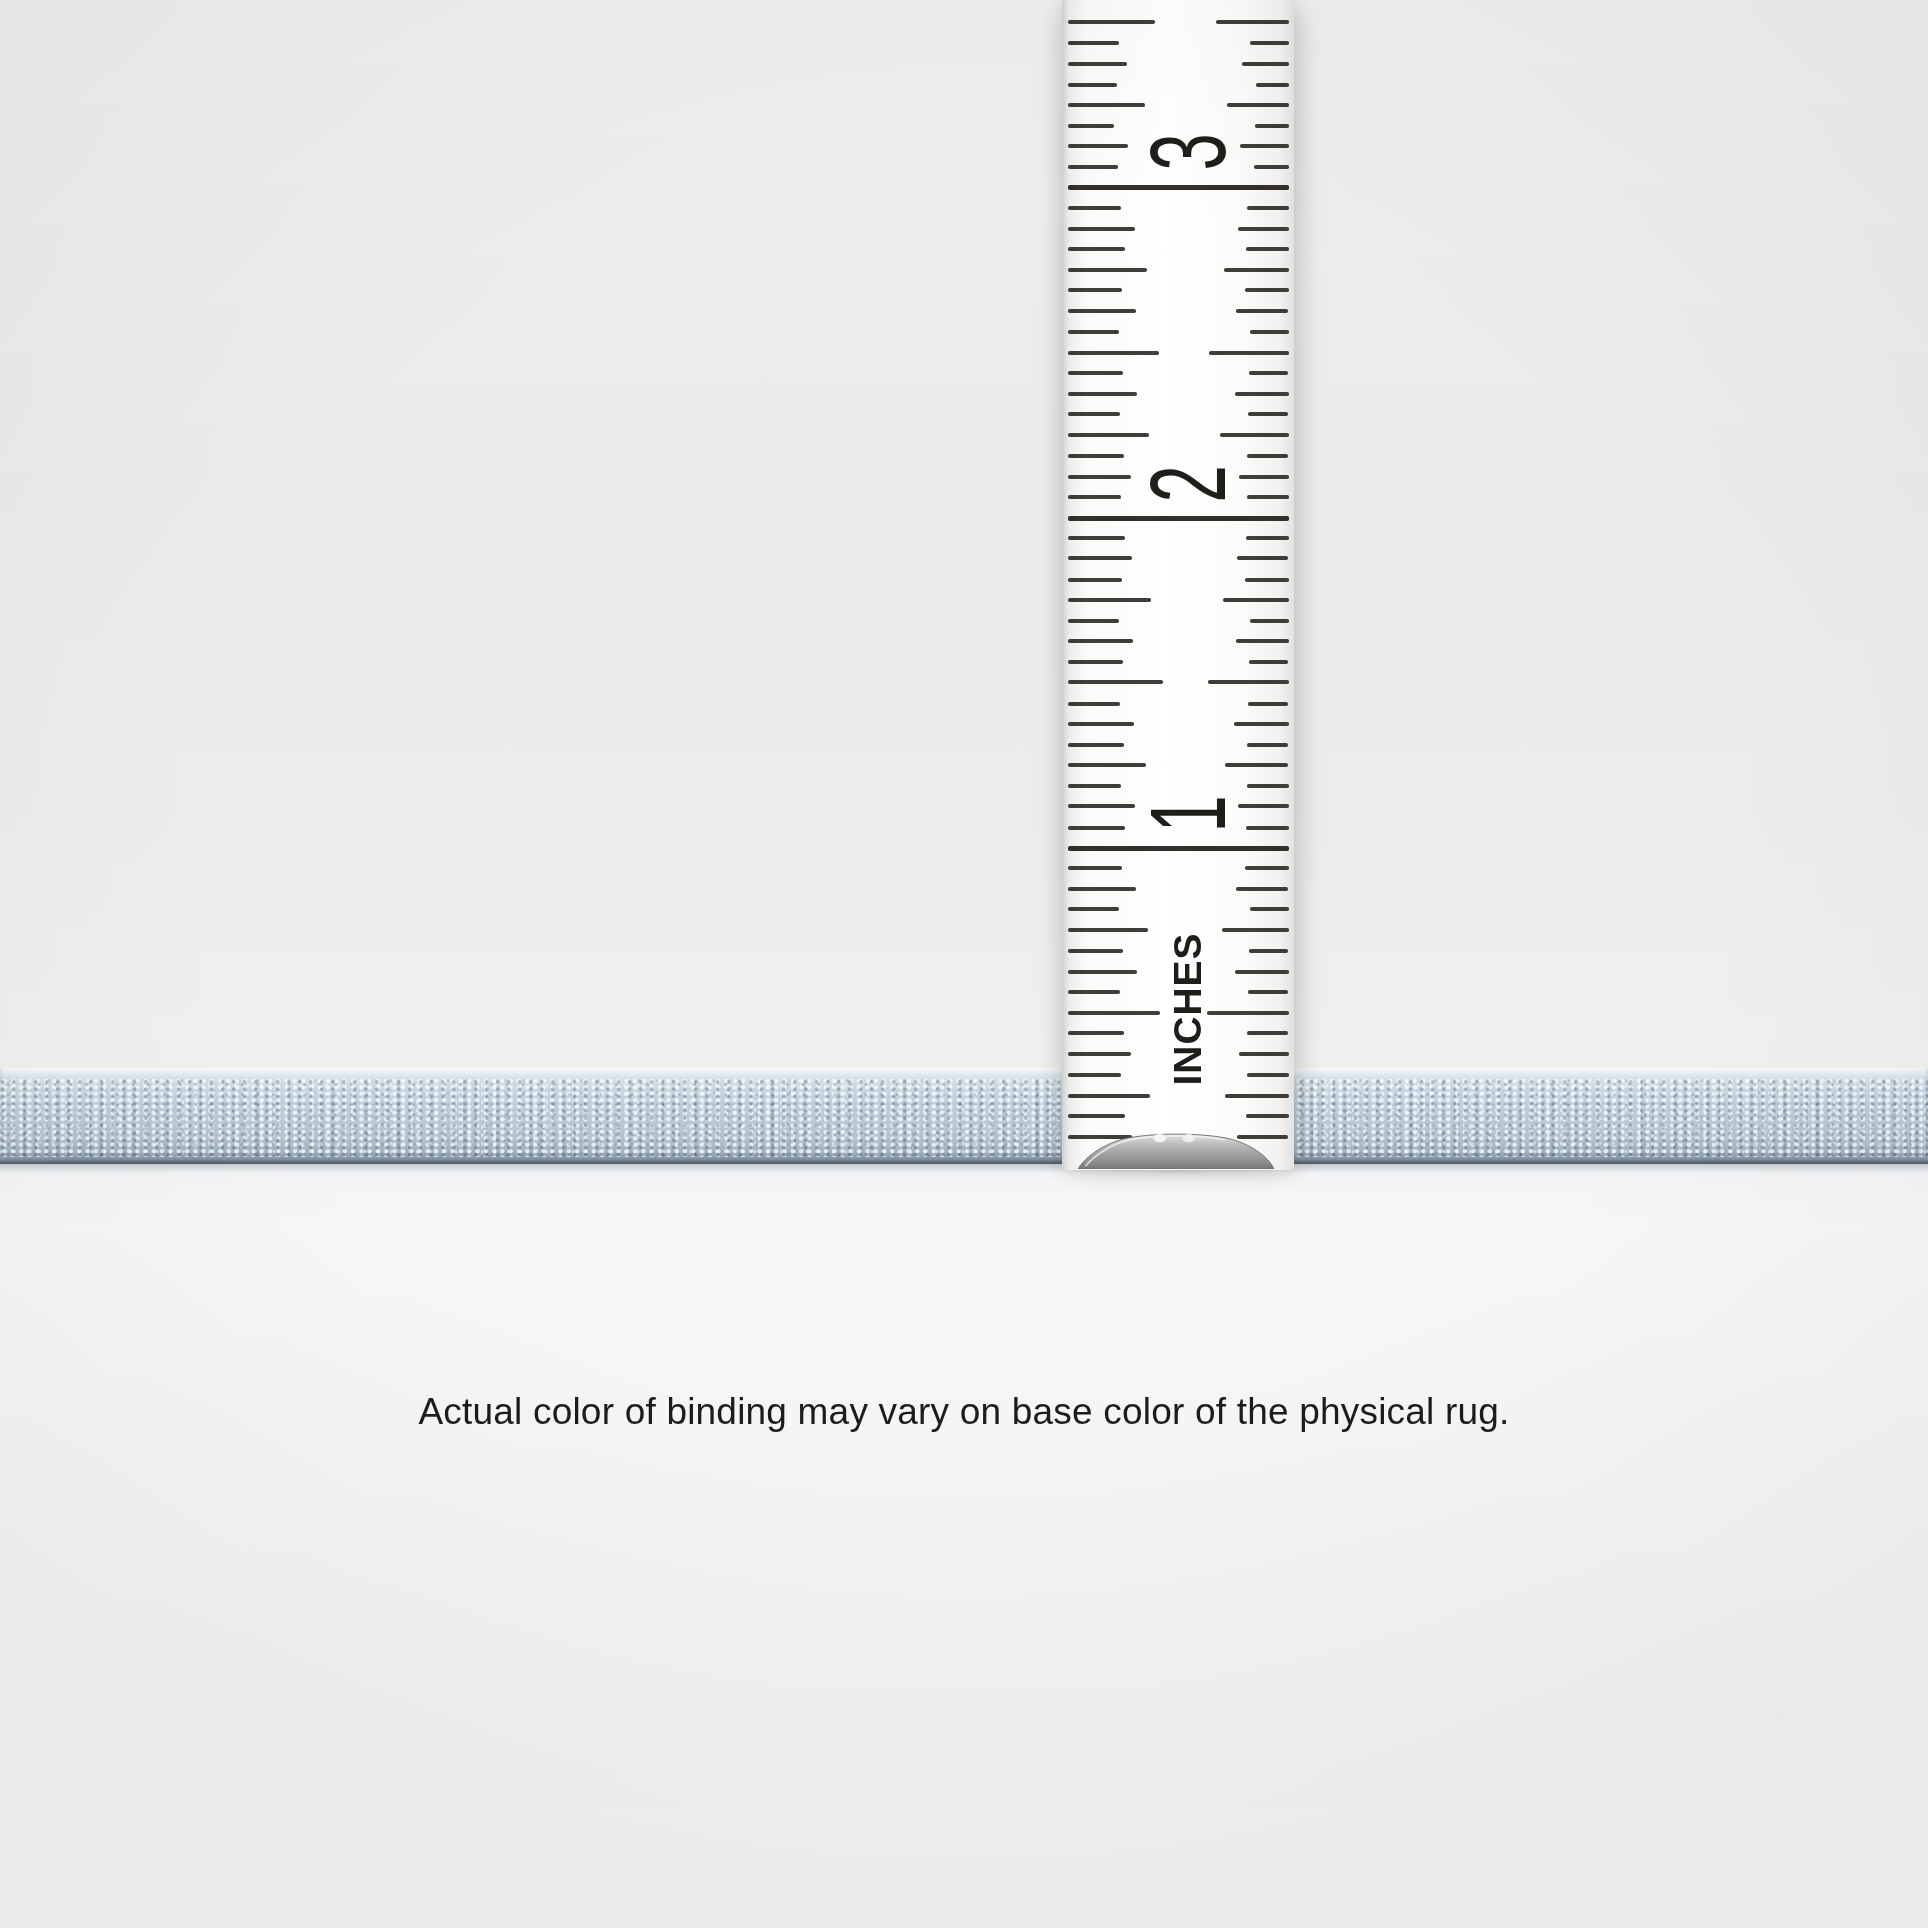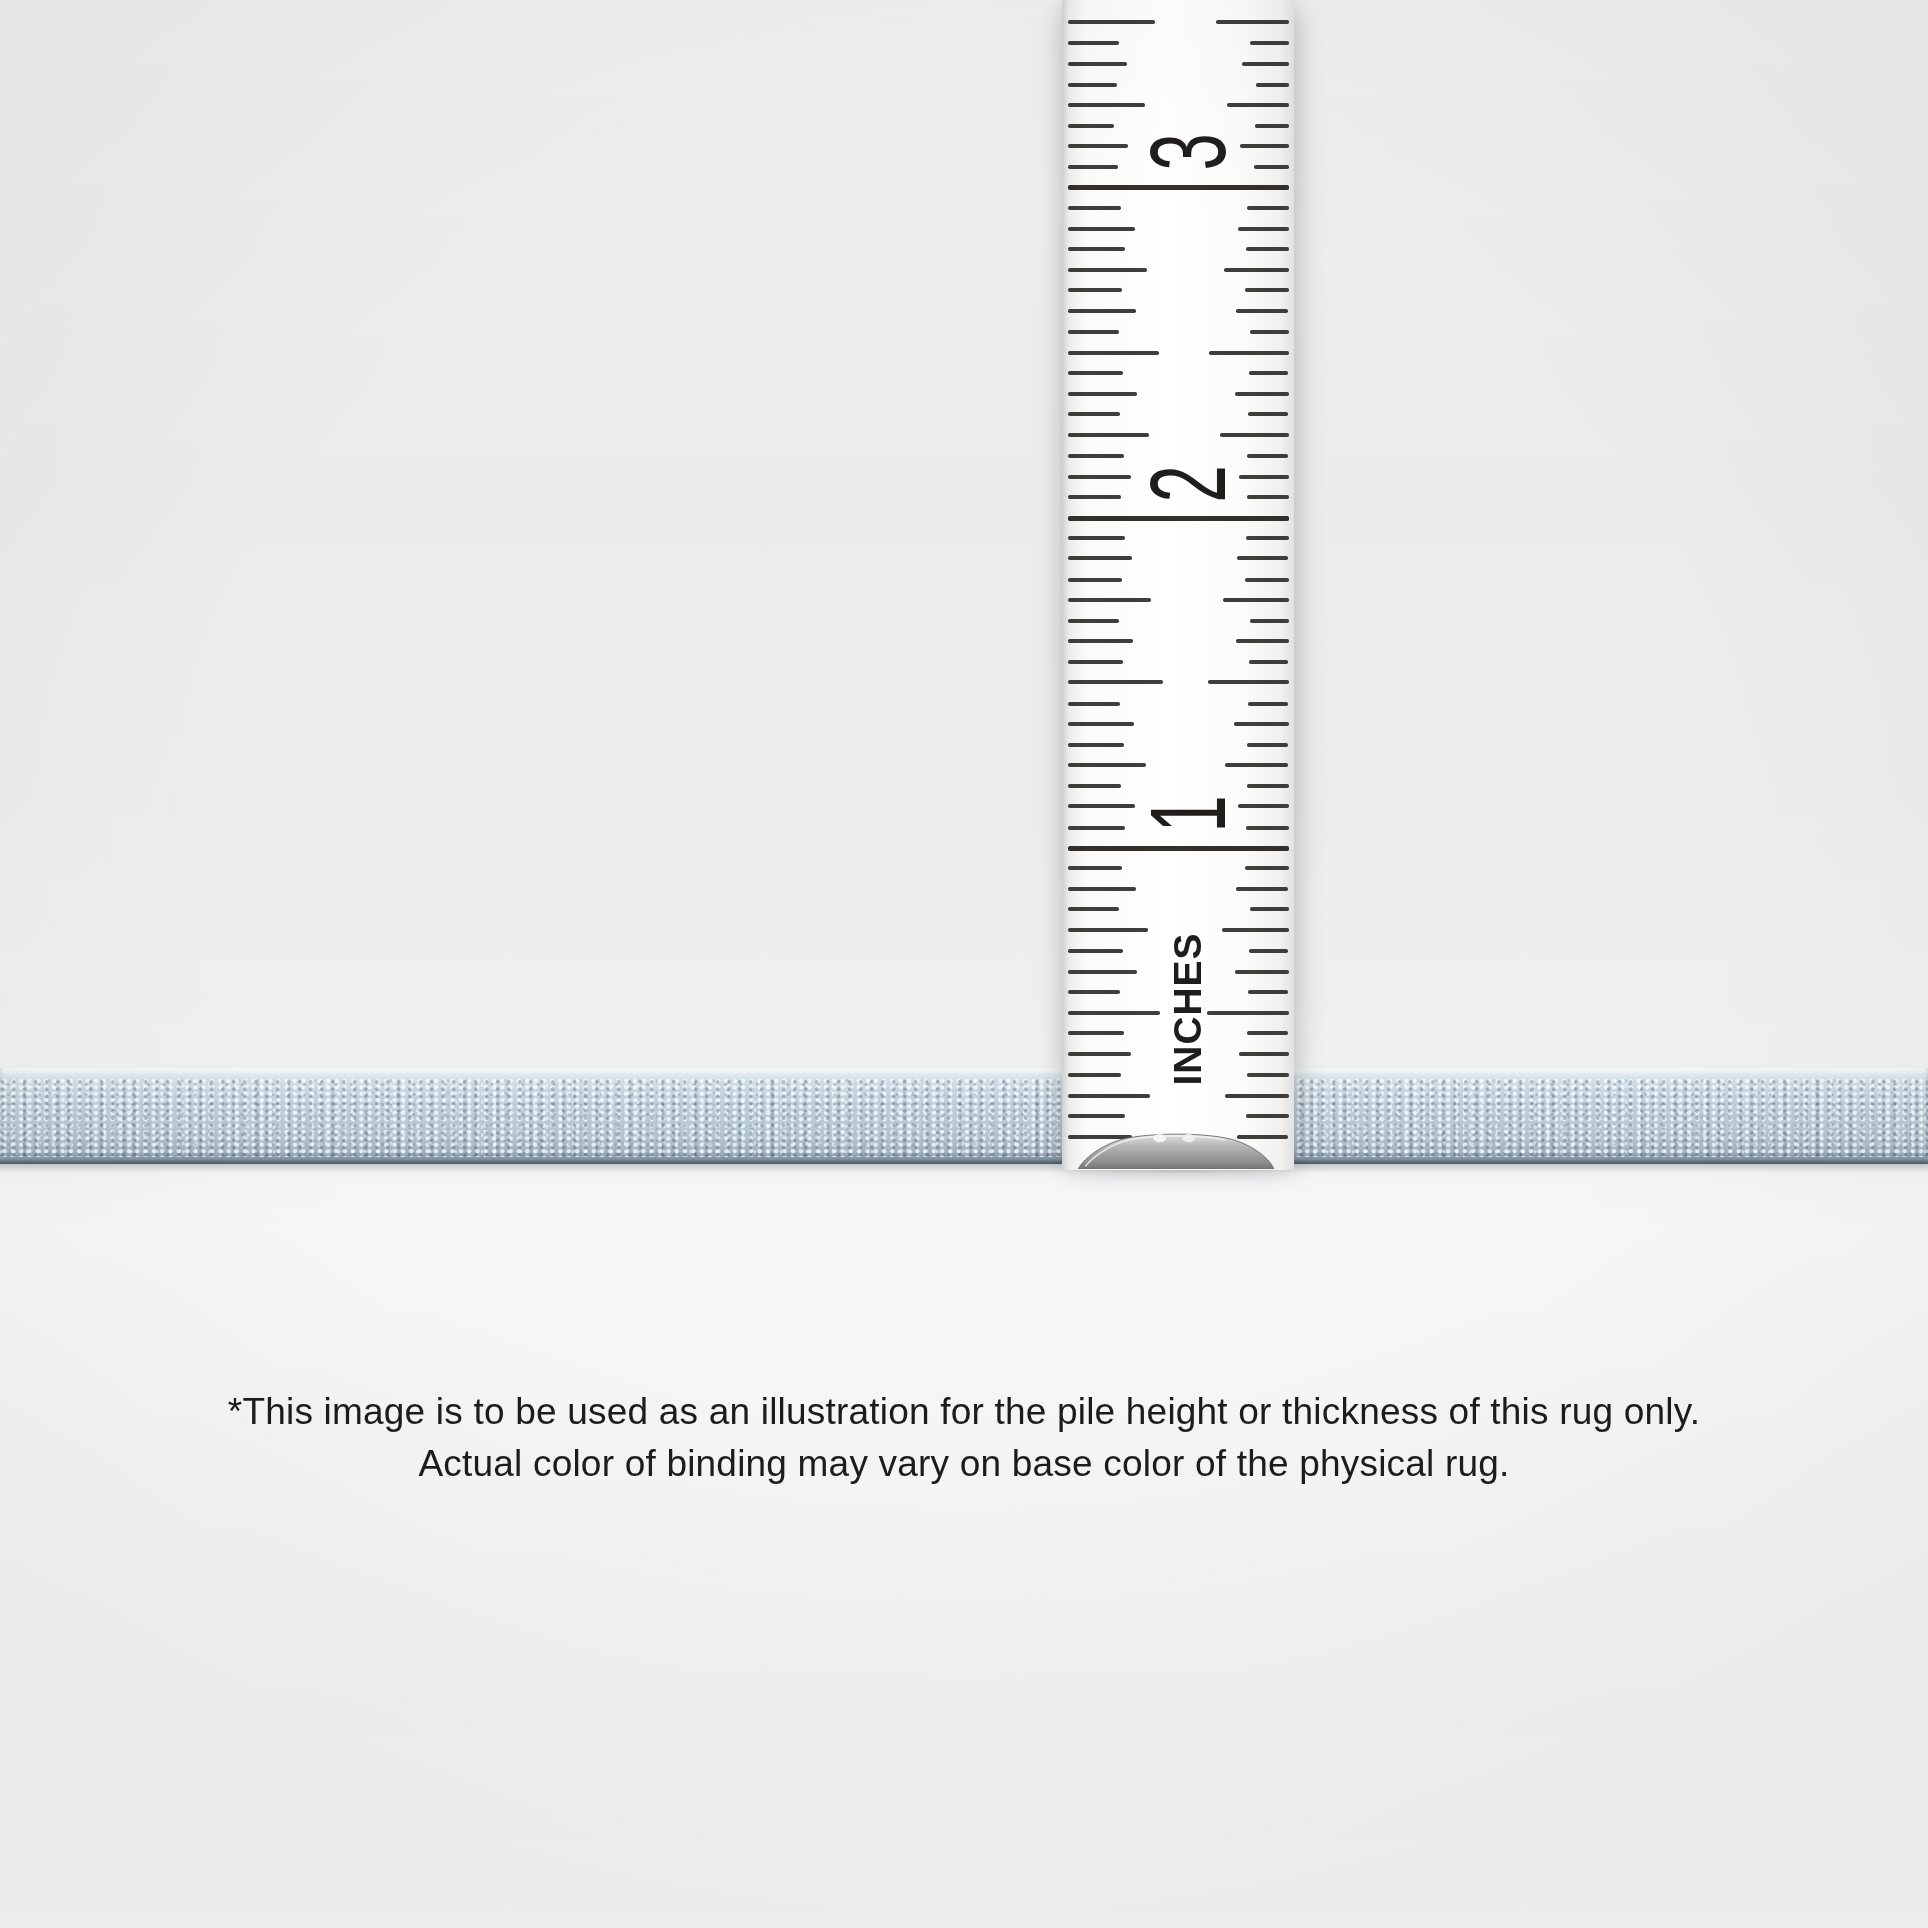--- a/index.html
+++ b/index.html
@@ -219,18 +219,17 @@
       <path d="M2,43 C10,29 32,14 56,9 C86,3 136,3 166,9 C190,14 212,29 218,43 Z" fill="url(#metal)" stroke="#6d6d6b" stroke-width="1"></path>
       <path d="M10,40 C20,28 38,16 58,11 C88,5 134,5 164,11" fill="none" stroke="#fafaf8" stroke-width="2" opacity="0.7"></path>
       <ellipse cx="92" cy="9" rx="7" ry="4.5" fill="#f6f6f4" opacity="0.95"></ellipse>
       <ellipse cx="124" cy="9" rx="7" ry="4.5" fill="#f2f2f0" opacity="0.9"></ellipse>
     </svg>
   </div>
 
   <div class="vignette"></div>
 
   <div class="disclaimer">
-    <div>*This image is to be used as an illustration for the pile height or thickness of this rug only.</div>
     <div>Actual color of binding may vary on base color of the physical rug.</div>
   </div>
 
 </div>
 
 
 </body></html>

